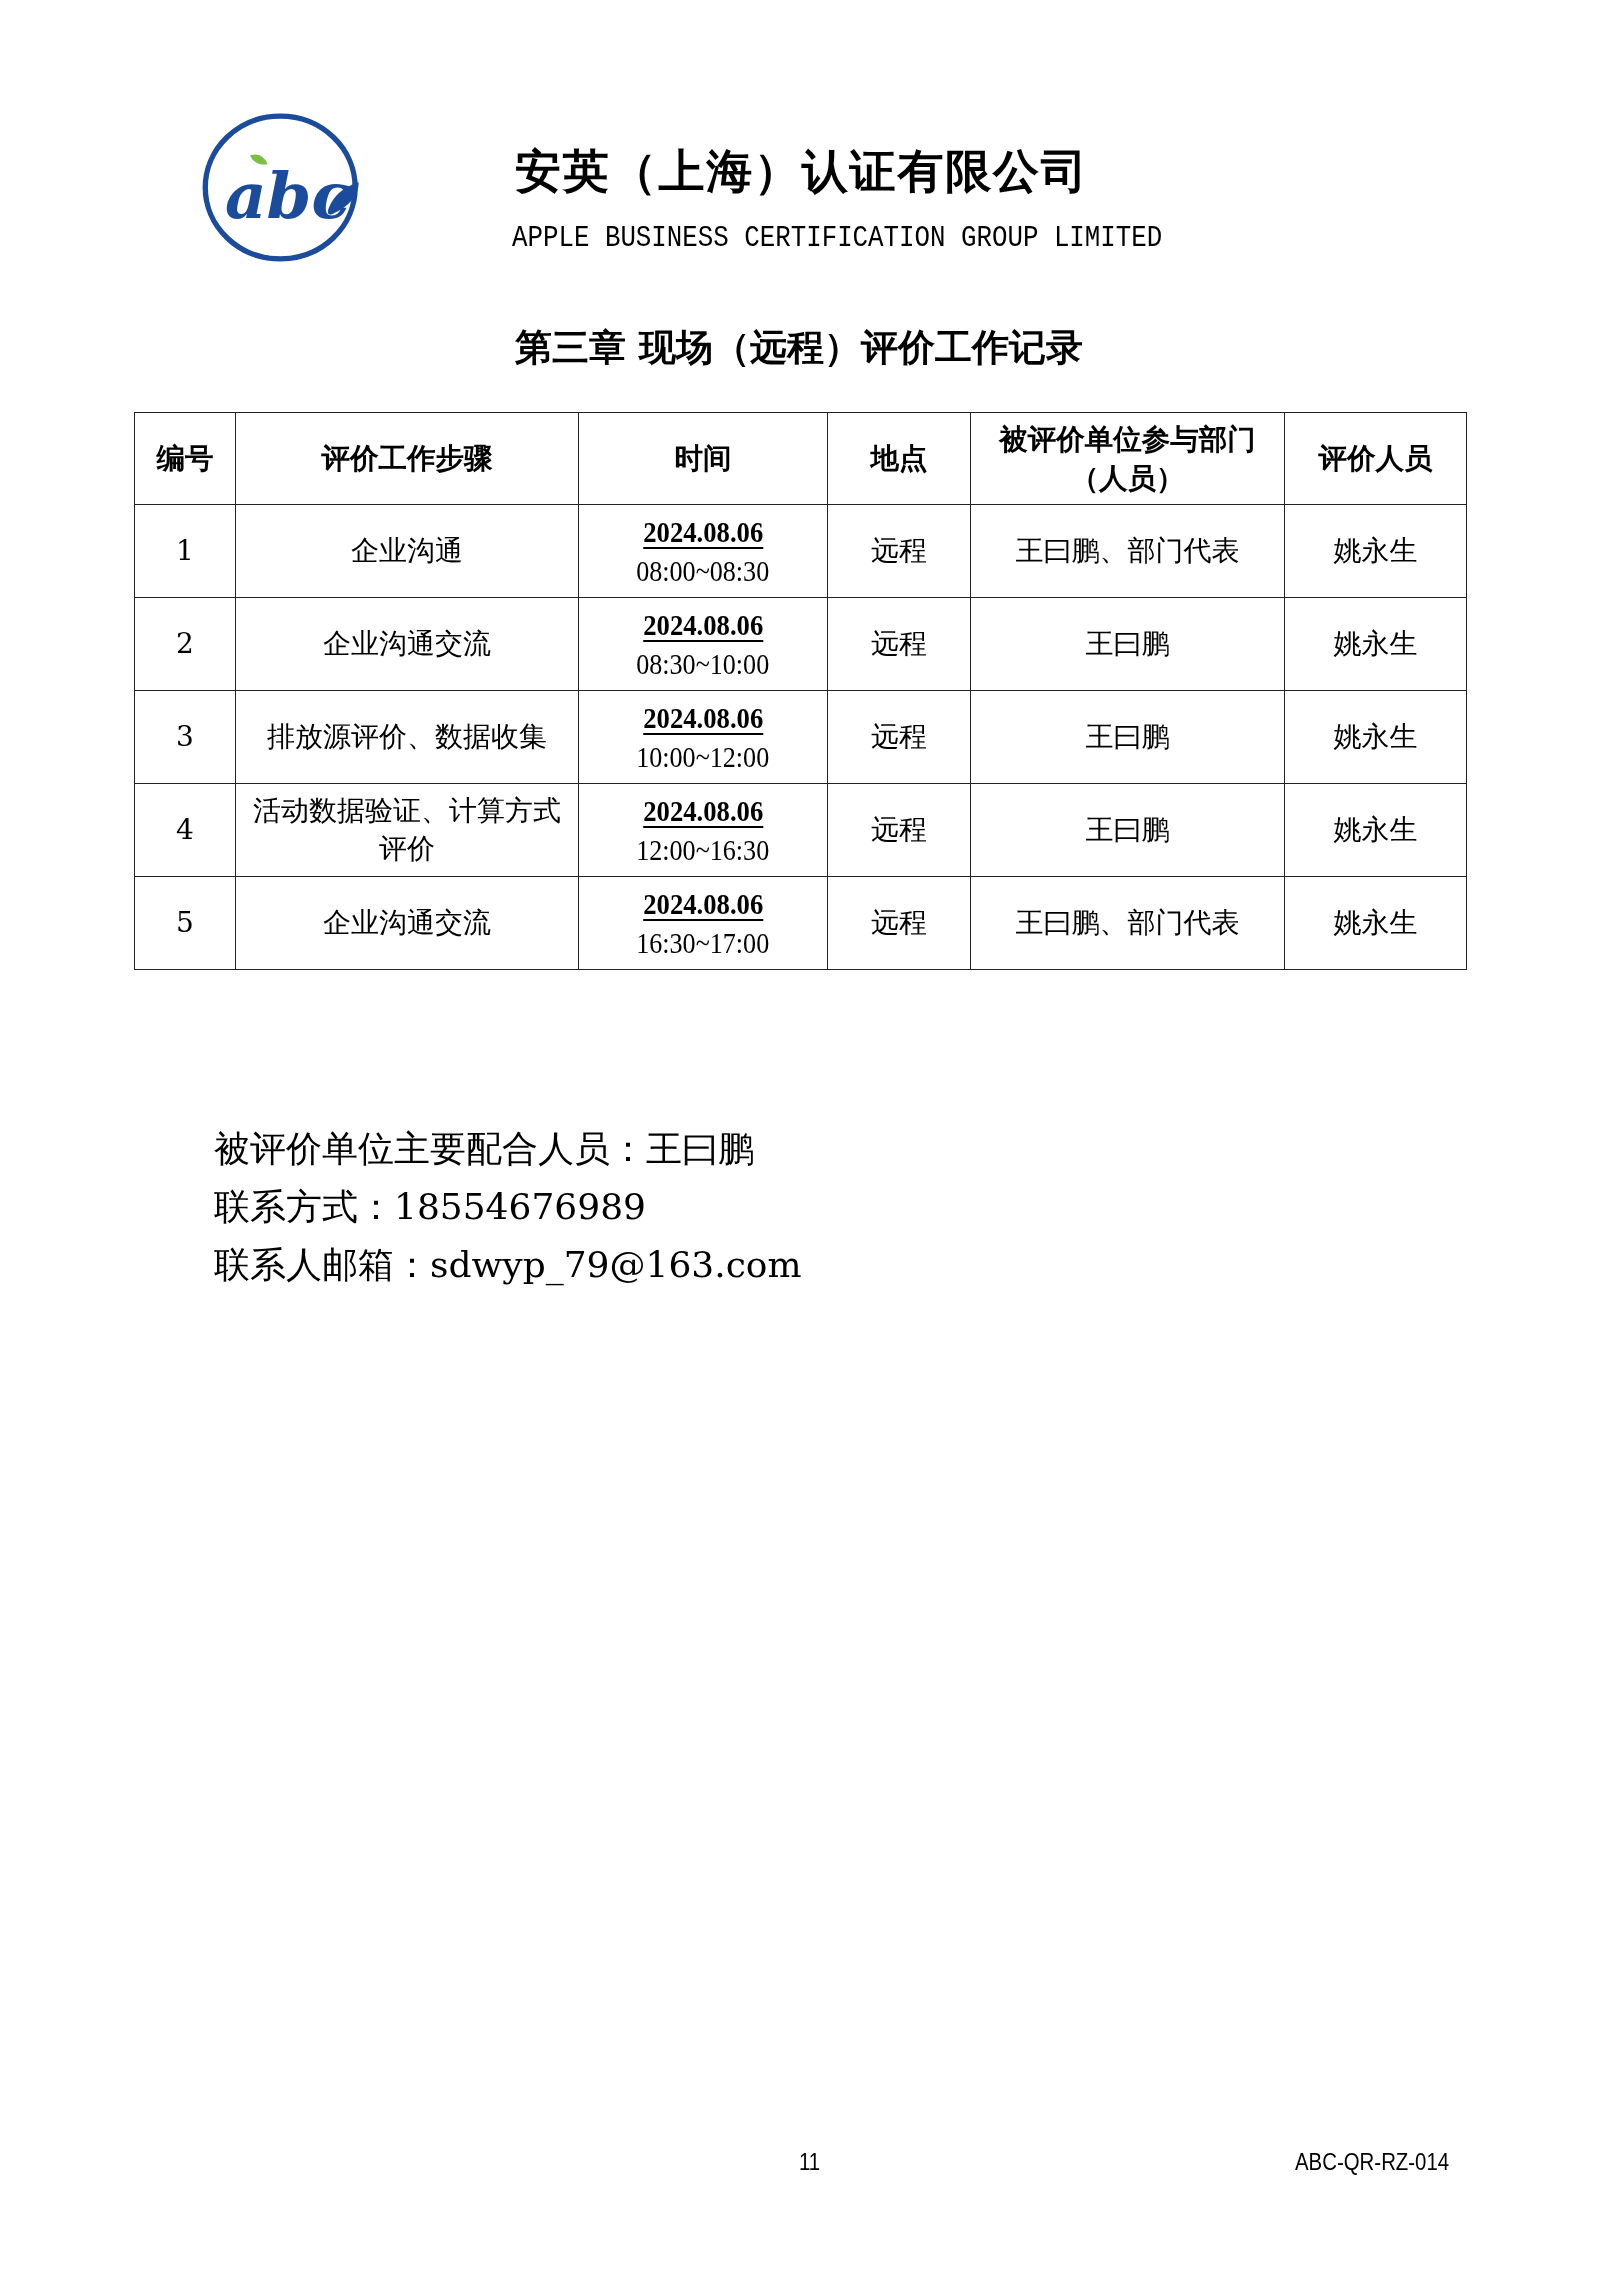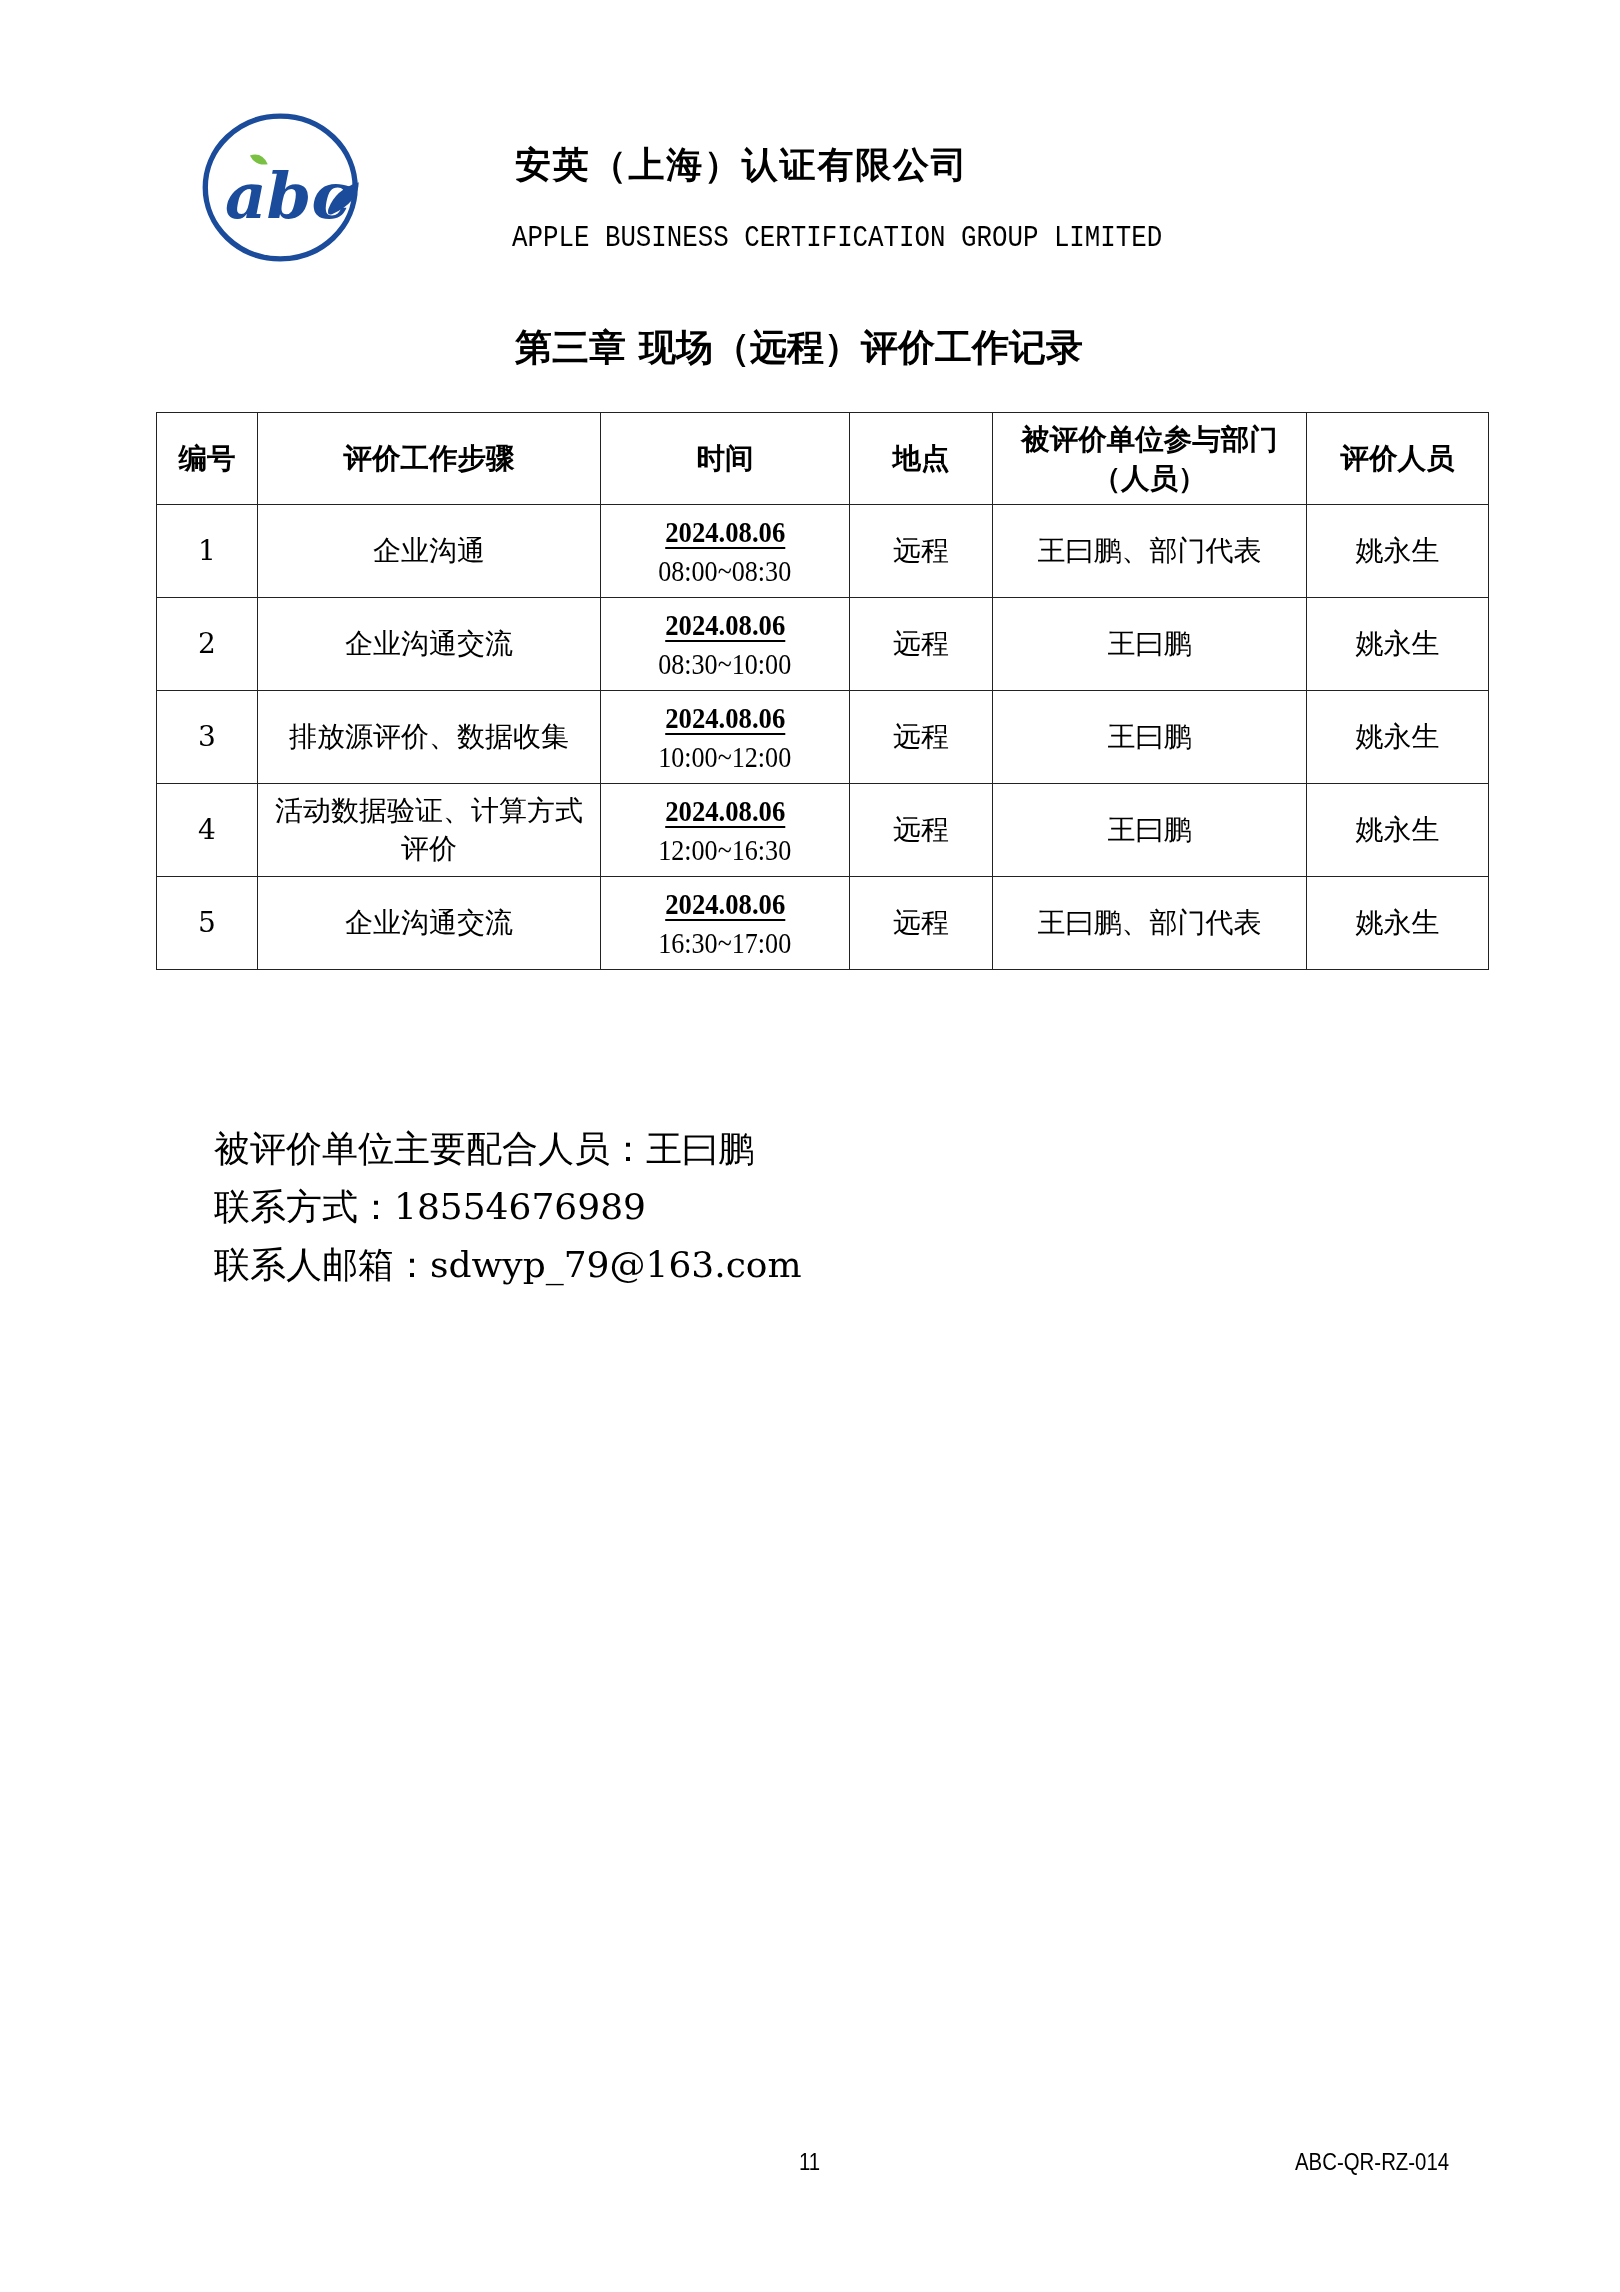--- a/index.html
+++ b/index.html
@@ -1,26 +1,26 @@
 <!DOCTYPE html>
 <html style="font-size:14.3px"><head>
 <meta charset="utf-8">
 <style>
   html, body { margin: 0; padding: 0; background: #ffffff; }
   body { width: 1621px; height: 2293px; position: relative; overflow: hidden;
          font-family: "DejaVu Serif", "Liberation Serif", serif; color: #000; }
   .logo { position: absolute; left: 198px; top: 109px; width: 168px; height: 157px; }
-  .company-cn { position: absolute; left: 515px; top: 141px; font-size: 36px; font-weight: bold;
+  .company-cn { position: absolute; left: 515px; top: 141px; font-size: 46px; font-weight: bold;
                 font-family: "DejaVu Sans", sans-serif; letter-spacing: 1.8px; white-space: nowrap; }
   .company-en { position: absolute; left: 512px; top: 221px; font-size: 30px;
                 font-family: "Liberation Mono", "DejaVu Sans Mono", monospace; letter-spacing: 0px;
                 transform: scaleX(0.86); transform-origin: left top; white-space: nowrap; }
   .chapter-title { position: absolute; left: 515px; top: 323px; font-size: 37px; font-weight: bold;
                    font-family: "DejaVu Sans", sans-serif; white-space: nowrap; }
-  table.records { position: absolute; left: 156px; top: 412px; border-collapse: collapse;
+  table.records { position: absolute; left: 134px; top: 412px; border-collapse: collapse;
                   table-layout: fixed; width: 1330px; }
   table.records th, table.records td { border: 1.8px solid #222; text-align: center; vertical-align: middle;
                   padding: 0 5.3px; }
   table.records th { height: 91px; font-size: 28.5px; font-weight: bold;
                      font-family: "DejaVu Sans", sans-serif; line-height: 39px; }
   table.records td { height: 92px; font-size: 28px; line-height: 38px; }
   td.step-left { text-align: left; padding-left: 14.3px; }
   .date { display: inline-block; font-weight: bold; text-decoration: underline; text-underline-offset: 4.5px;
           font-family: "Liberation Serif", serif; font-size: 29px; transform: scaleX(0.92); }
   .timerange { display: block; font-family: "Liberation Serif", serif; font-size: 29px; transform: scaleX(0.9); }

